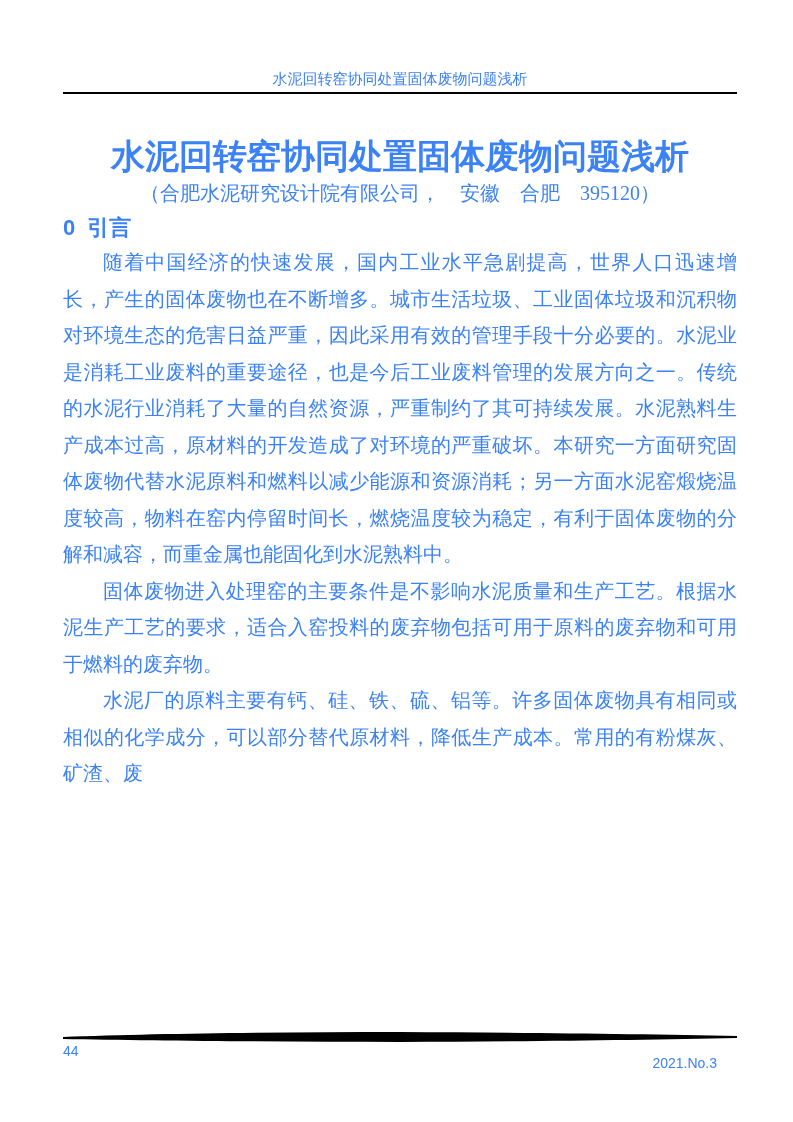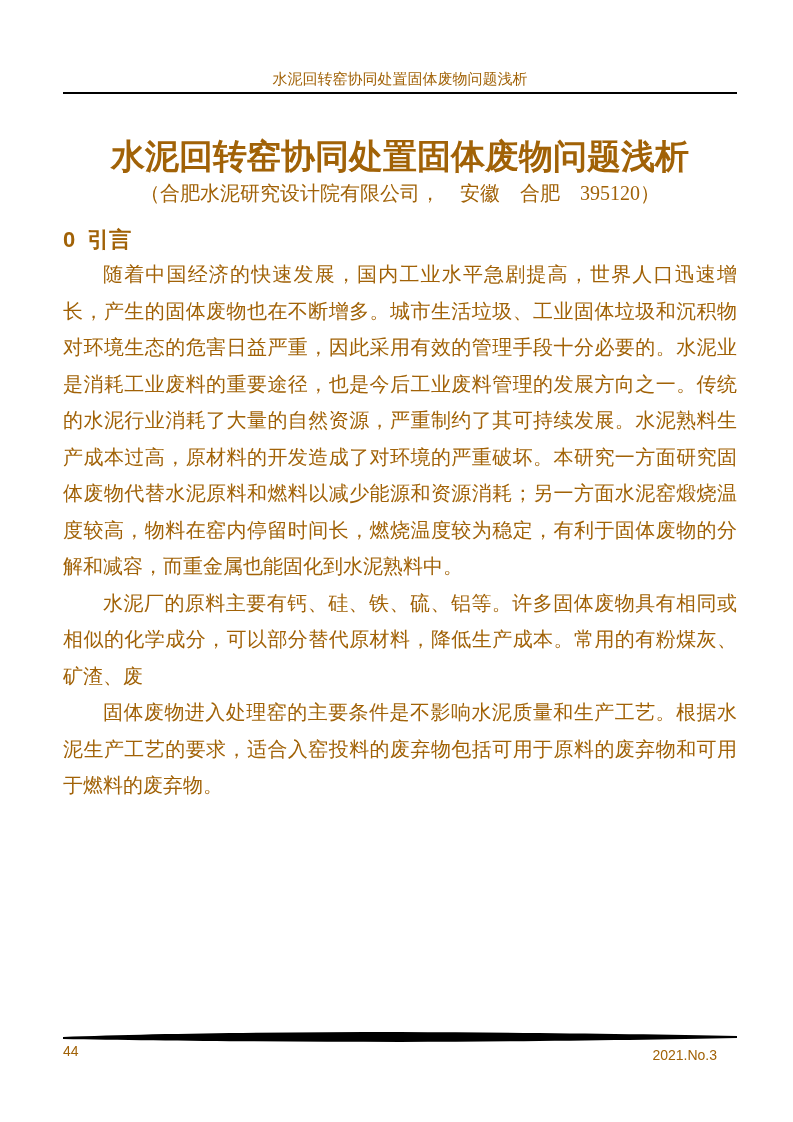--- a/index.html
+++ b/index.html
@@ -5,21 +5,21 @@
   html, body {
     margin: 0;
     padding: 0;
     background: #ffffff;
   }
   .page {
     position: relative;
     width: 793px;
     height: 1122px;
     background: #ffffff;
-    color: #a16207;
+    color: #3b82f6;
     overflow: hidden;
     font-family: "Liberation Serif", serif;
   }
   .content {
     position: absolute;
     left: 63px;
     top: 0;
     width: 674px;
   }
   .running-header {
@@ -52,21 +52,21 @@
     line-height: 30px;
   }
   .section-heading {
     margin: 0;
     font-family: "Liberation Sans", sans-serif;
     font-weight: bold;
     font-size: 22px;
     line-height: 32px;
     word-spacing: 6px;
   }
-  .section-heading.h0 { margin-top: 16px; }
+  .section-heading.h0 { margin-top: 4px; }
   .section-heading.h1 { margin-top: 2px; line-height: 30px; }
   .para {
     margin: 0;
     font-size: 20px;
     line-height: 36.5px;
     text-align: justify;
     text-indent: 2em;
     font-family: "Liberation Serif", serif;
   }
   .footer-rule {
@@ -85,21 +85,21 @@
     font-size: 14px;
     line-height: 18px;
   }
   .page-number {
     display: block;
     text-align: left;
   }
   .issue-label {
     position: absolute;
     right: 20px;
-    top: 4px;
+    top: 12px;
   }
 </style>
 </head>
 <body>
 
 <div class="page">
   <div class="content">
 
     <div class="running-header">水泥回转窑协同处置固体废物问题浅析</div>
 
@@ -107,23 +107,23 @@
 
 
     <div class="affiliation">（合肥水泥研究设计院有限公司，　安徽　合肥　395120）</div>
 
     <h2 class="section-heading h0">0 引言</h2>
 
     <p class="para">随着中国经济的快速发展，国内工业水平急剧提高，世界人口迅速增长，产生的固体废物也在不断增多。城市生活垃圾、工业固体垃圾和沉积物对环境生态的危害日益严重，因此采用有效的管理手段十分必要的。水泥业是消耗工业废料的重要途径，也是今后工业废料管理的发展方向之一。传统的水泥行业消耗了大量的自然资源，严重制约了其可持续发展。水泥熟料生产成本过高，原材料的开发造成了对环境的严重破坏。本研究一方面研究固体废物代替水泥原料和燃料以减少能源和资源消耗；另一方面水泥窑煅烧温度较高，物料在窑内停留时间长，燃烧温度较为稳定，有利于固体废物的分解和减容，而重金属也能固化到水泥熟料中。</p>
 
 
 
+    <p class="para">固体废物进入处理窑的主要条件是不影响水泥质量和生产工艺。根据水泥生产工艺的要求，适合入窑投料的废弃物包括可用于原料的废弃物和可用于燃料的废弃物。</p>
+
     <p class="para">水泥厂的原料主要有钙、硅、铁、硫、铝等。许多固体废物具有相同或相似的化学成分，可以部分替代原材料，降低生产成本。常用的有粉煤灰、矿渣、废</p>
-
-    <p class="para">固体废物进入处理窑的主要条件是不影响水泥质量和生产工艺。根据水泥生产工艺的要求，适合入窑投料的废弃物包括可用于原料的废弃物和可用于燃料的废弃物。</p>
 
   </div>
 
   <svg class="footer-rule" viewBox="0 0 674 10" preserveAspectRatio="none">
     <path d="M0,5 C90,1.5 220,0 337,0 C460,0.5 580,2 674,4 L674,6 C580,8 460,9.5 337,10 C220,10 90,8.5 0,7 Z" fill="#000000"></path>
   </svg>
 
   <div class="footer-row">
     <span class="page-number">44</span>
     <span class="issue-label">2021.No.3</span>

